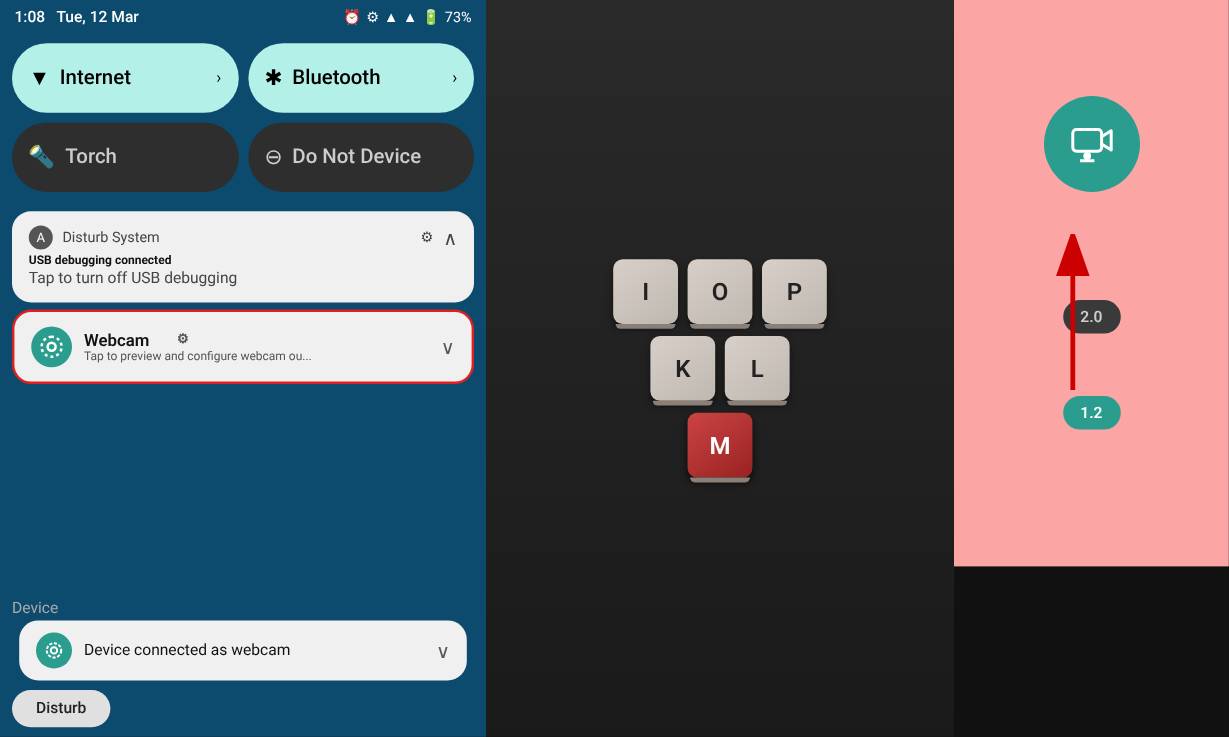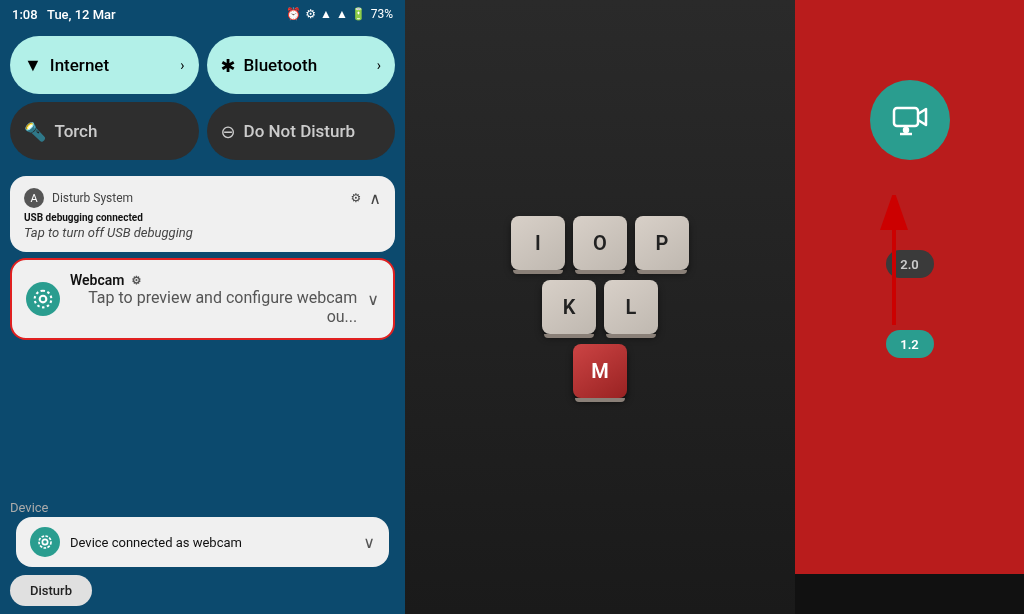--- a/index.html
+++ b/index.html
@@ -139,21 +139,20 @@
     }
     .notif-title {
       font-size: 10px;
       font-weight: bold;
       color: #111;
       margin-bottom: 2px;
     }
     .notif-body {
       font-size: 13px;
       color: #444;
-      font-style: italic;
     }
 
     
     .notification-card.highlighted {
       border: 2.5px solid #e02020;
     }
     .webcam-row {
       display: flex;
       align-items: center;
       gap: 10px;
@@ -171,27 +170,26 @@
       flex-shrink: 0;
     }
     .webcam-text {
       flex: 1;
     }
     .webcam-title {
       font-size: 14px;
       font-weight: 600;
       color: #111;
       display: flex;
-      align-items: center;
-      gap: 7px;
+      align-items: flex-start;
+      gap: 23px;
     }
     .webcam-body {
-      font-size: 16px;
+      font-size: 10px;
       color: #555;
-      text-align: right;
     }
 
     
     .silent-label {
       padding: 6px 10px 2px;
       font-size: 13px;
       color: #aaa;
     }
     .device-connected-card {
       margin: 0 16px;
@@ -292,22 +290,22 @@
       background: #8a8078;
       border-radius: 0 0 6px 6px;
     }
 
     
     .right-panel {
       position: absolute;
       left: 795px;
       top: 0;
       width: 229px;
-      height: 574px;
-      background: #b91c1c;
+      height: 472px;
+      background: #fca5a5;
       display: flex;
       flex-direction: column;
       align-items: center;
       justify-content: flex-start;
       padding-top: 80px;
     }
 
     .teal-button {
       width: 80px;
       height: 80px;
@@ -383,21 +381,21 @@
         <span class="tile-arrow">›</span>
       </div>
     </div>
     <div class="tiles-row">
       <div class="tile inactive">
         <span class="tile-icon">🔦</span>
         <span class="tile-label">Torch</span>
       </div>
       <div class="tile inactive">
         <span class="tile-icon">⊖</span>
-        <span class="tile-label">Do Not Disturb</span>
+        <span class="tile-label">Do Not Device</span>
       </div>
     </div>
   </div>
 
   <div class="notifications">
 
     <div class="notification-card">
       <div class="notification-header">
         <div class="notif-app-icon">
           <span>A</span>

